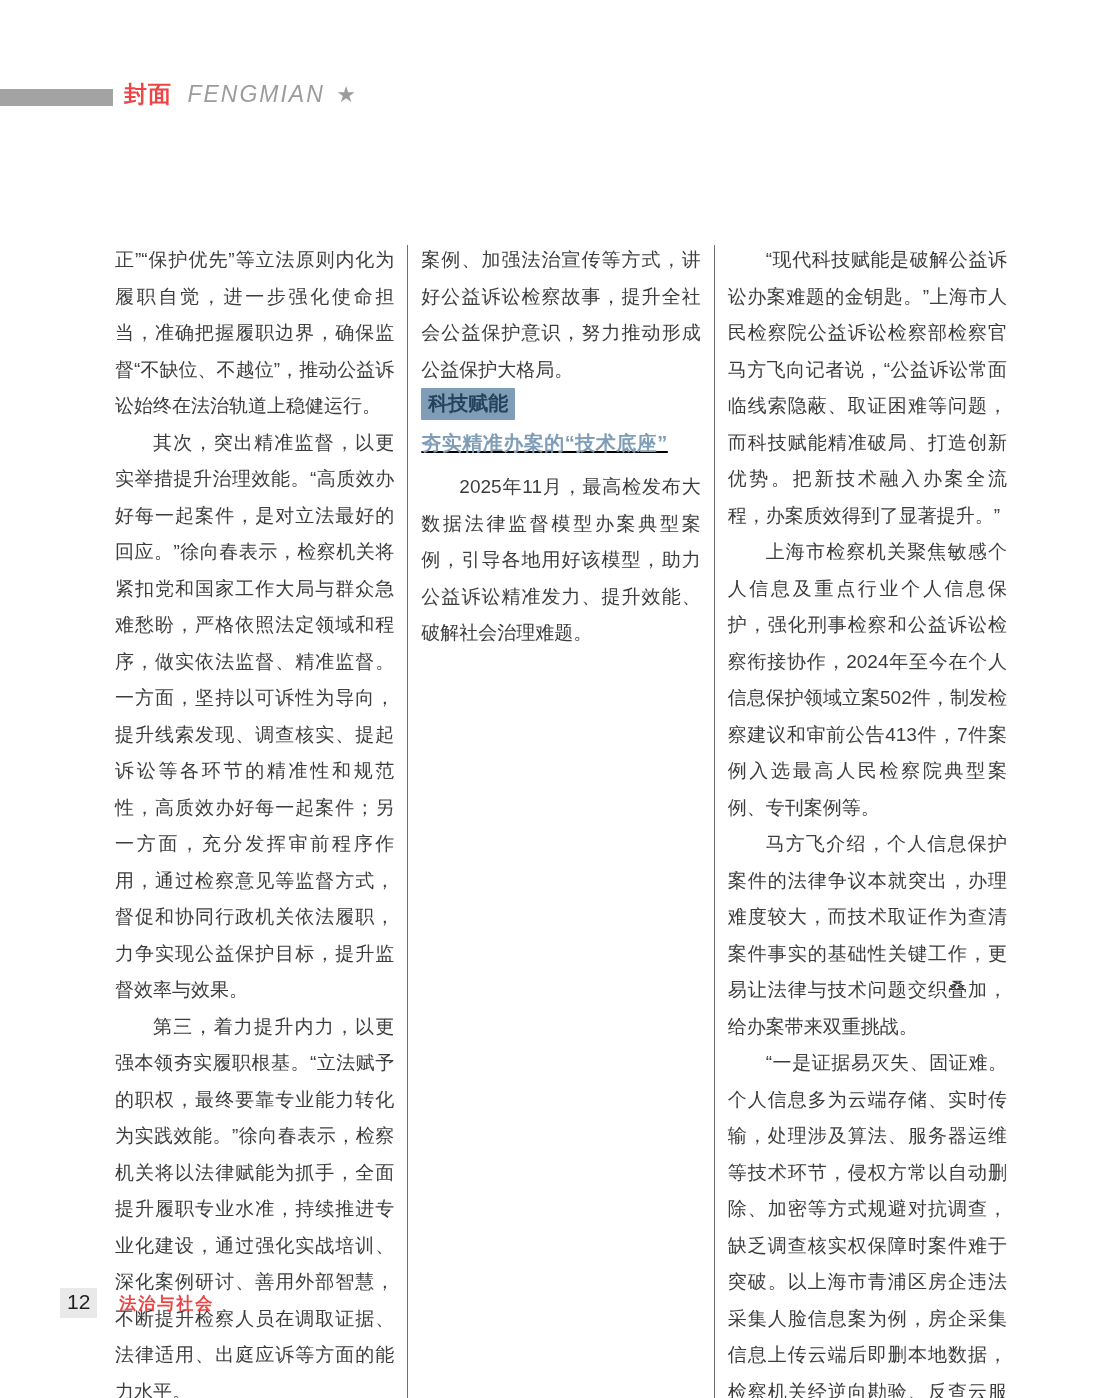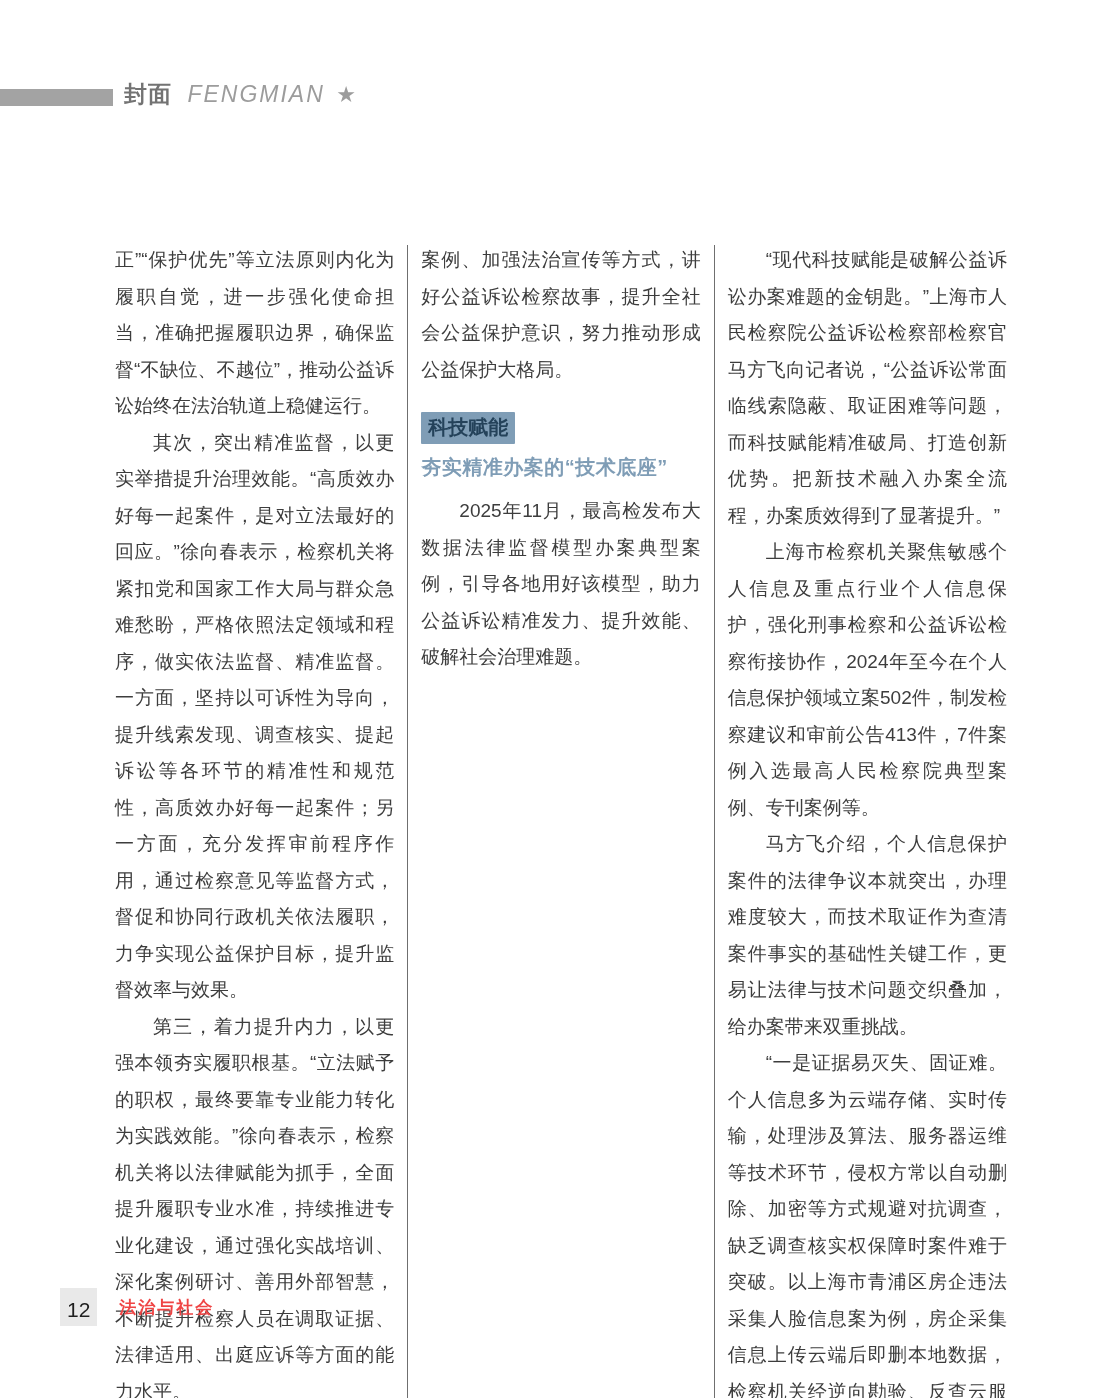--- a/index.html
+++ b/index.html
@@ -12,21 +12,21 @@
   }
   
   .header-bar{
     position:absolute;left:0;top:89px;
     width:113px;height:17px;background:#a3a3a3;
   }
   .header-title{
     position:absolute;left:124px;top:79px;
     font-size:23px;letter-spacing:1px;white-space:nowrap;
   }
-  .kicker-cn{font-weight:bold;color:#737373;}
+  .kicker-cn{font-weight:bold;color:#ef4444;}
   .kicker-en{color:#9c9c9c;margin-left:8px;letter-spacing:2px;font-style:italic;}
   .star{color:#9c9c9c;margin-left:4px;font-size:22px;}
   
   .content{
     position:absolute;left:115px;top:242px;right:93px;
     display:flex;align-items:stretch;
   }
   .col{flex:1 1 0;min-width:0;}
   .divider{
     width:1px;background:#6f6f6f;
@@ -36,42 +36,42 @@
     margin:0;
     font-size:19px;
     line-height:36.5px;
     color:#3d3d3d;
     text-align:justify;
     text-justify:inter-ideograph;
     word-break:break-all;
   }
   .col p.indent{text-indent:2em;}
   
-  .section-head{margin:24px 0 12px 0;}
+  .section-head{margin:0 0 12px 0;text-decoration:underline;}
   .tag{
     display:inline-block;
     font-size:20px;font-weight:bold;
     padding:2px 7px 3px 7px;
     border-radius:1px;
   }
   .subtitle{
     margin-top:10px;
     font-size:20px;font-weight:bold;
     letter-spacing:0.5px;
   }
   
   .footer{
     position:absolute;left:60px;top:1288px;
     display:flex;align-items:center;
   }
   .page-num{
     display:inline-block;
     background:#e9e9e9;color:#1f1f1f;
     font-size:21px;
-    padding:10px 7px 4px 7px;
+    padding:2px 7px 4px 7px;
     text-align:center;
   }
   .journal{
     margin-left:22px;
     font-size:17px;font-weight:bold;color:#ef4444;
     letter-spacing:2px;
   }
 </style>
 </head>
 <body>

